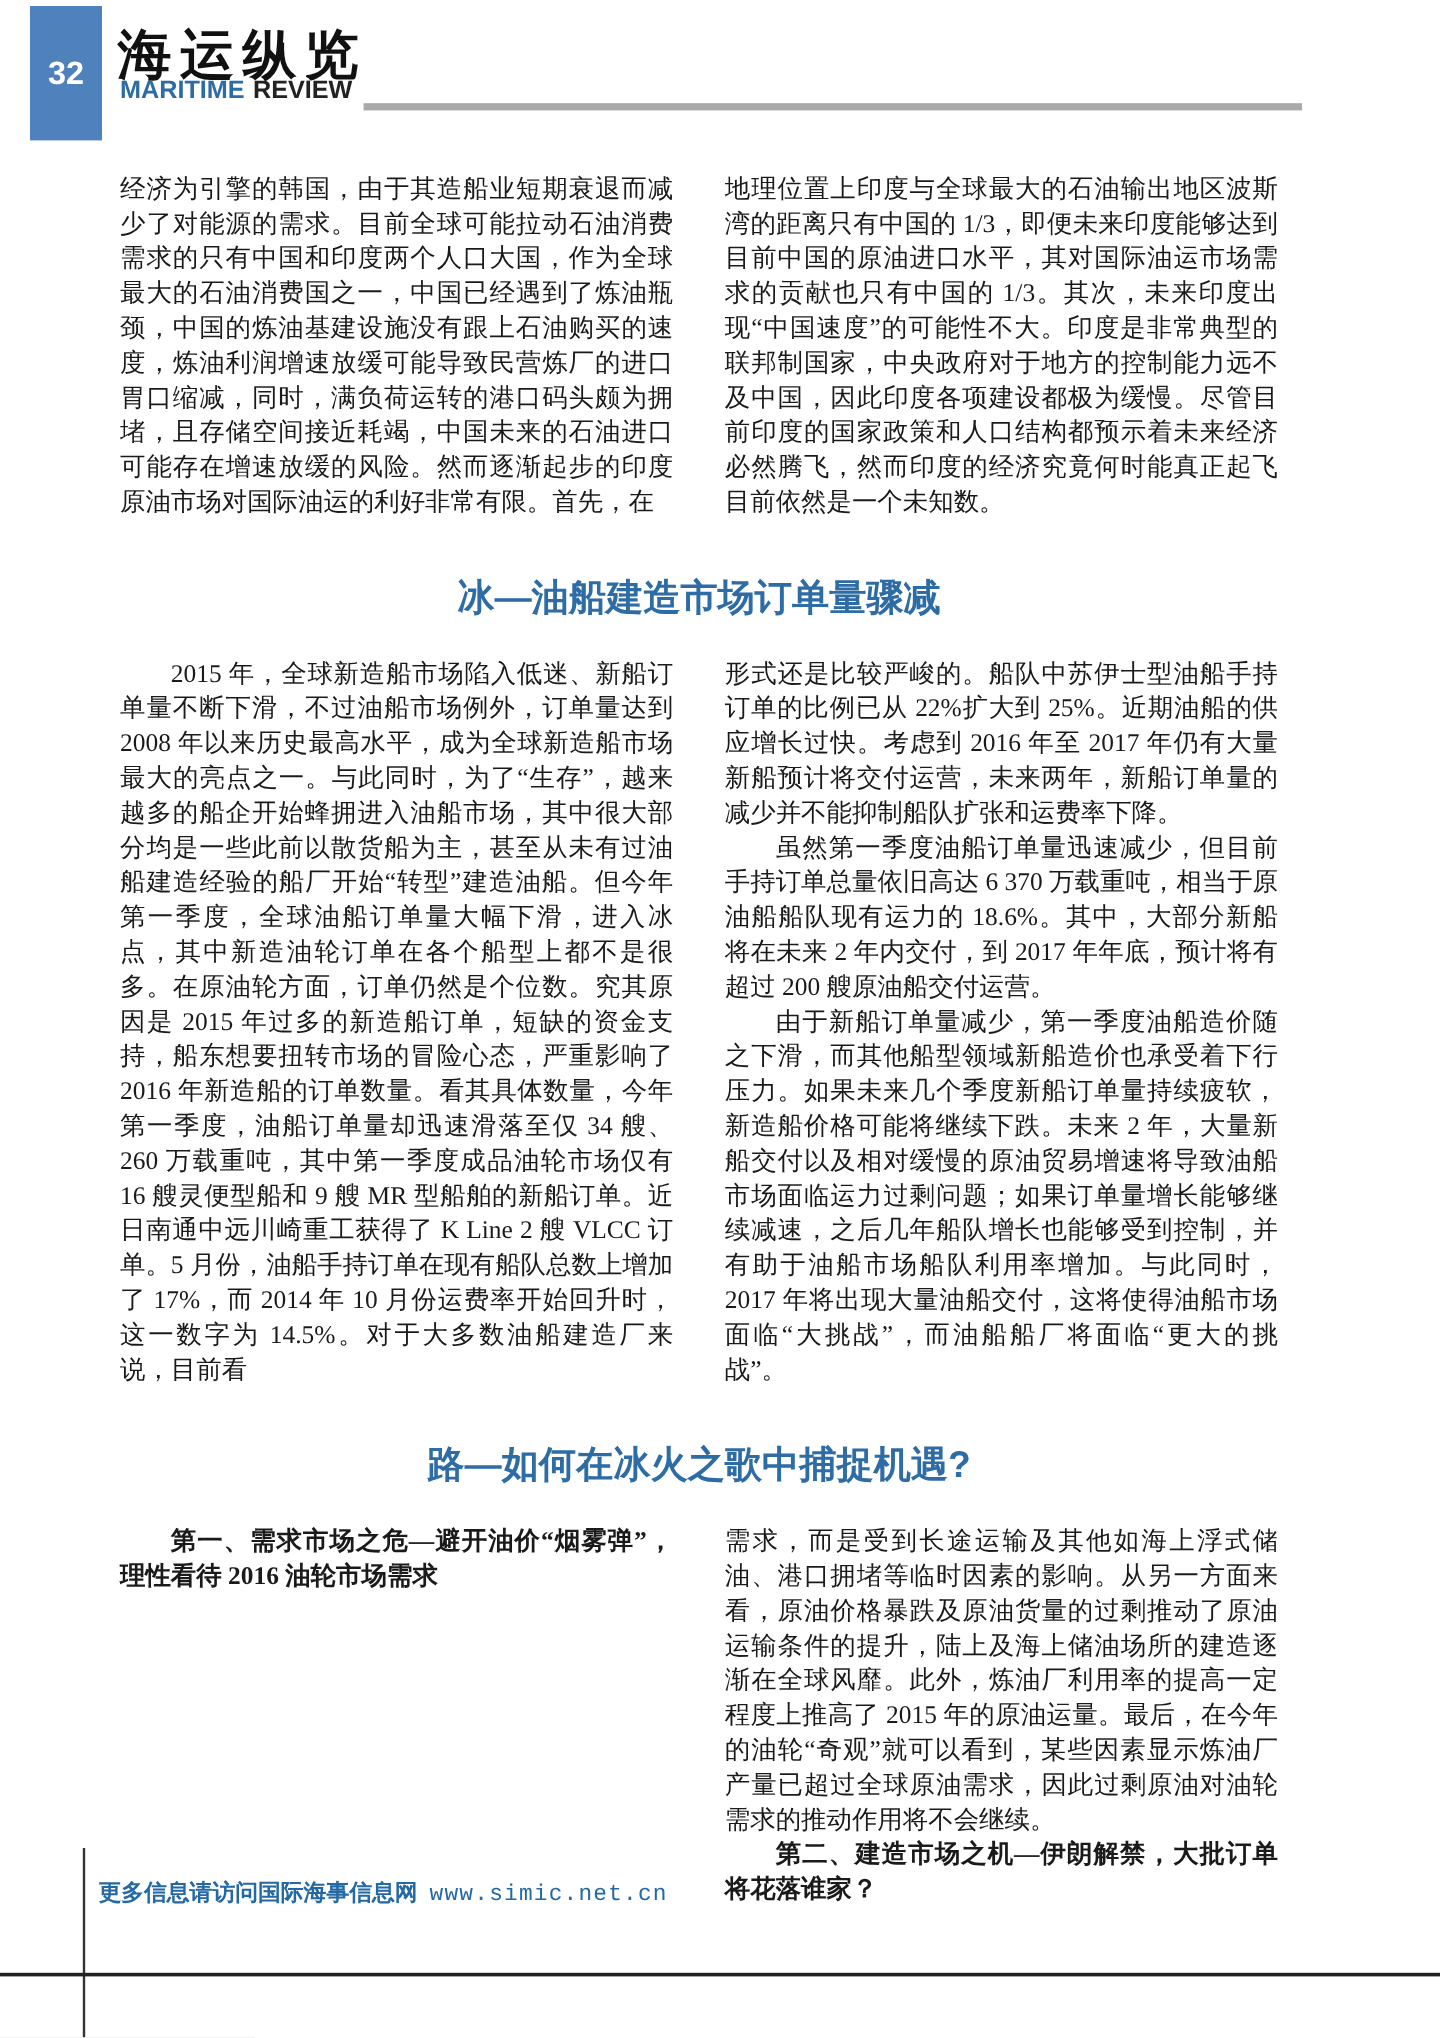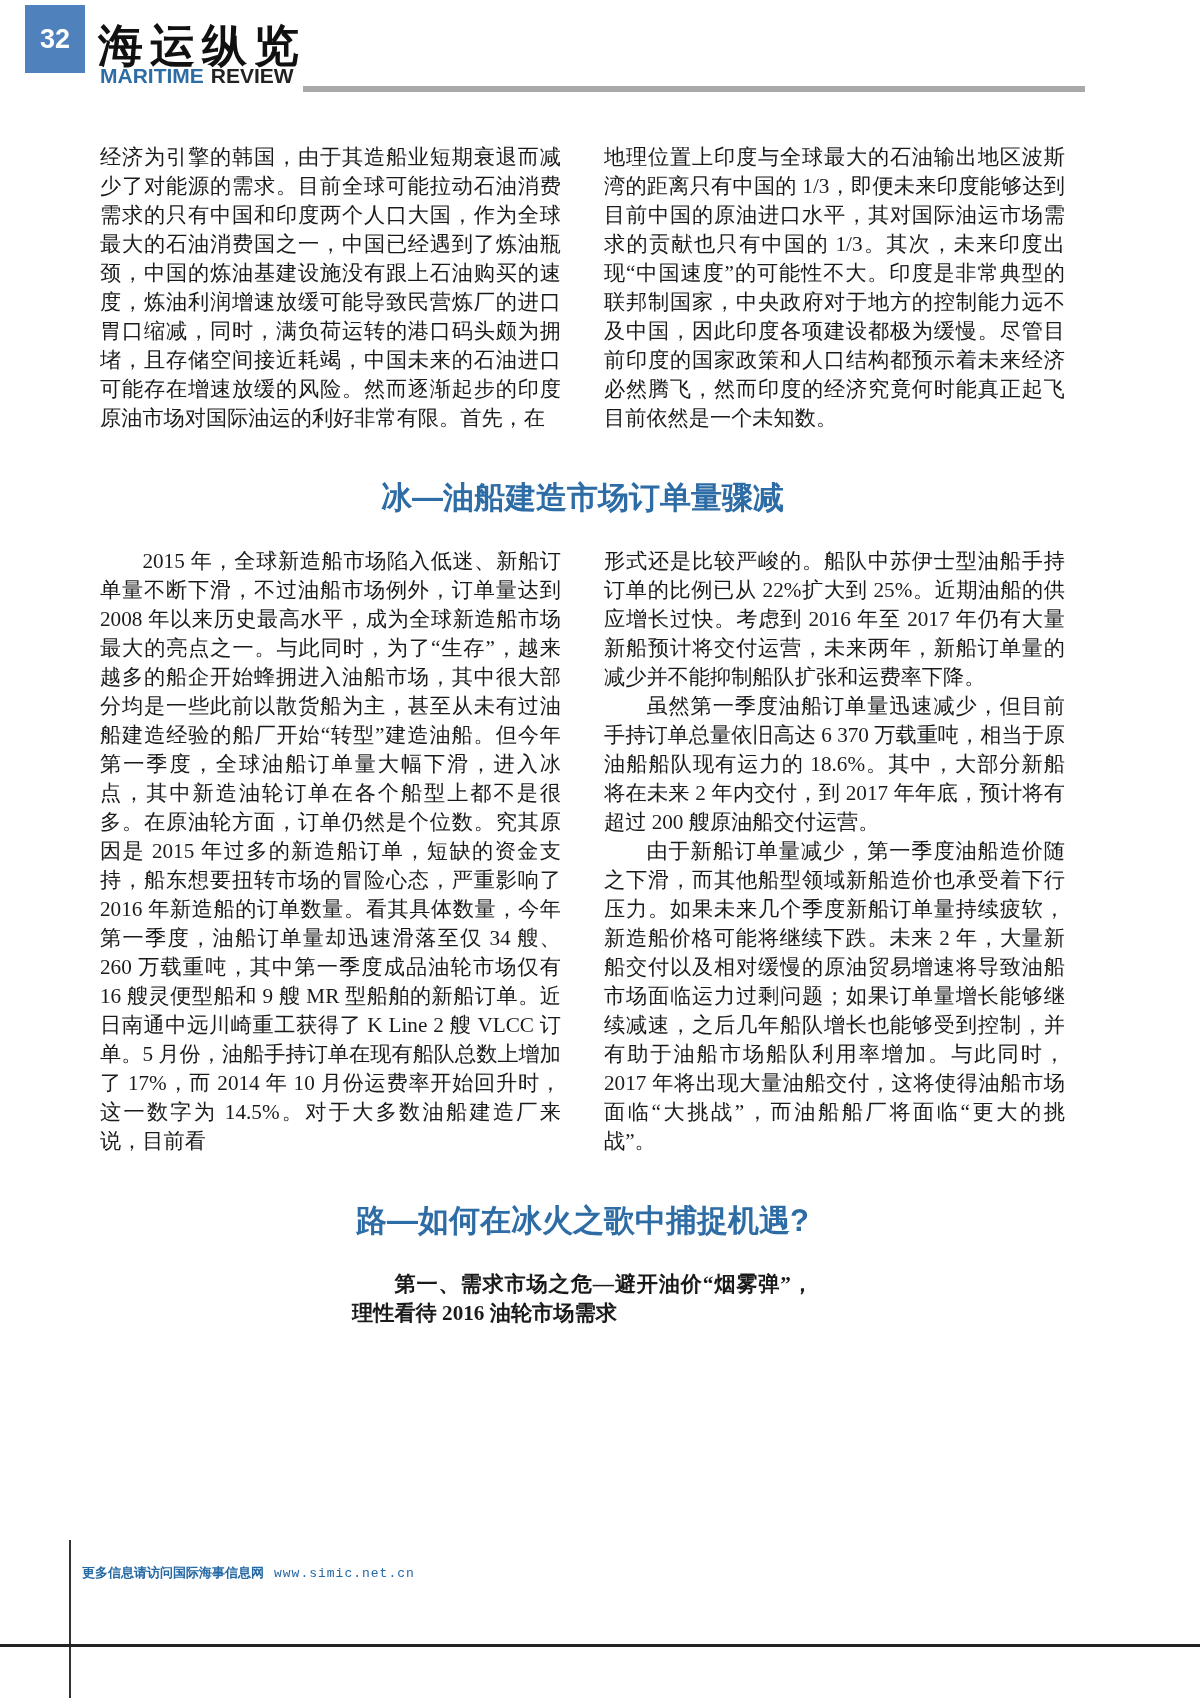--- a/index.html
+++ b/index.html
@@ -3,21 +3,21 @@
 <meta charset="utf-8">
 <style>
   html,body{margin:0;padding:0;background:#e8e8e8;}
   .page{
     position:relative; width:1200px; height:1698px; margin:0 auto;
     background:#ffffff; overflow:hidden;
     font-family:"Liberation Serif","DejaVu Serif",serif; color:#1a1a1a;
   }
   
   .badge{
-    position:absolute; left:25px; top:5px; width:60px; height:68px;
+    position:absolute; left:25px; top:5px; width:60px; height:112px;
     background:#4f81bd; color:#ffffff;
     font-family:"Liberation Sans","DejaVu Sans",sans-serif;
     font-weight:bold; font-size:27px;
     display:flex; align-items:center; justify-content:center;
   }
   .title-cn{
     position:absolute; left:98px; top:16px;
     font-family:"Liberation Sans","DejaVu Sans",sans-serif;
     font-weight:bold; font-size:45px; letter-spacing:7px; color:#111111;
   }
@@ -52,21 +52,21 @@
     position:absolute; left:69px; top:1540px; width:2px; height:158px;
     background:#333333;
   }
   .footer-rule{
     position:absolute; left:0; top:1644px; width:1200px; height:3px;
     background:#222222;
   }
   .footer{
     position:absolute; left:82px; top:1564px;
     font-family:"Liberation Sans","DejaVu Sans",sans-serif;
-    font-size:13px; color:#2468a4; white-space:nowrap;
+    font-size:19px; color:#2468a4; white-space:nowrap;
   }
   .footer-label{font-weight:bold;}
   .footer-url{
     font-family:"Liberation Mono","DejaVu Sans Mono",monospace;
     margin-left:10px; font-weight:normal; letter-spacing:1px;
   }
 </style>
 </head>
 <body>
 
@@ -102,20 +102,24 @@
         <p class="par indent">由于新船订单量减少，第一季度油船造价随之下滑，而其他船型领域新船造价也承受着下行压力。如果未来几个季度新船订单量持续疲软，新造船价格可能将继续下跌。未来 2 年，大量新船交付以及相对缓慢的原油贸易增速将导致油船市场面临运力过剩问题；如果订单量增长能够继续减速，之后几年船队增长也能够受到控制，并有助于油船市场船队利用率增加。与此同时，2017 年将出现大量油船交付，这将使得油船市场面临“大挑战”，而油船船厂将面临“更大的挑战”。</p>
       </div>
     </section>
 
     <h2 class="heading">路—如何在冰火之歌中捕捉机遇?</h2>
 
     <section class="cols">
       <div class="col">
         <p class="par subhead indent">第一、需求市场之危—避开油价“烟雾弹”，理性看待 2016 油轮市场需求</p>
       </div>
+      <div class="col">
+        <p class="par">需求，而是受到长途运输及其他如海上浮式储油、港口拥堵等临时因素的影响。从另一方面来看，原油价格暴跌及原油货量的过剩推动了原油运输条件的提升，陆上及海上储油场所的建造逐渐在全球风靡。此外，炼油厂利用率的提高一定程度上推高了 2015 年的原油运量。最后，在今年的油轮“奇观”就可以看到，某些因素显示炼油厂产量已超过全球原油需求，因此过剩原油对油轮需求的推动作用将不会继续。</p>
+        <p class="par subhead indent">第二、建造市场之机—伊朗解禁，大批订单将花落谁家？</p>
+      </div>
     </section>
 
   </div>
 
   <div class="crop-vline"></div>
   <div class="footer-rule"></div>
   <div class="footer">
     <span class="footer-label">更多信息请访问国际海事信息网</span><span class="footer-url">www.simic.net.cn</span>
   </div>
 

